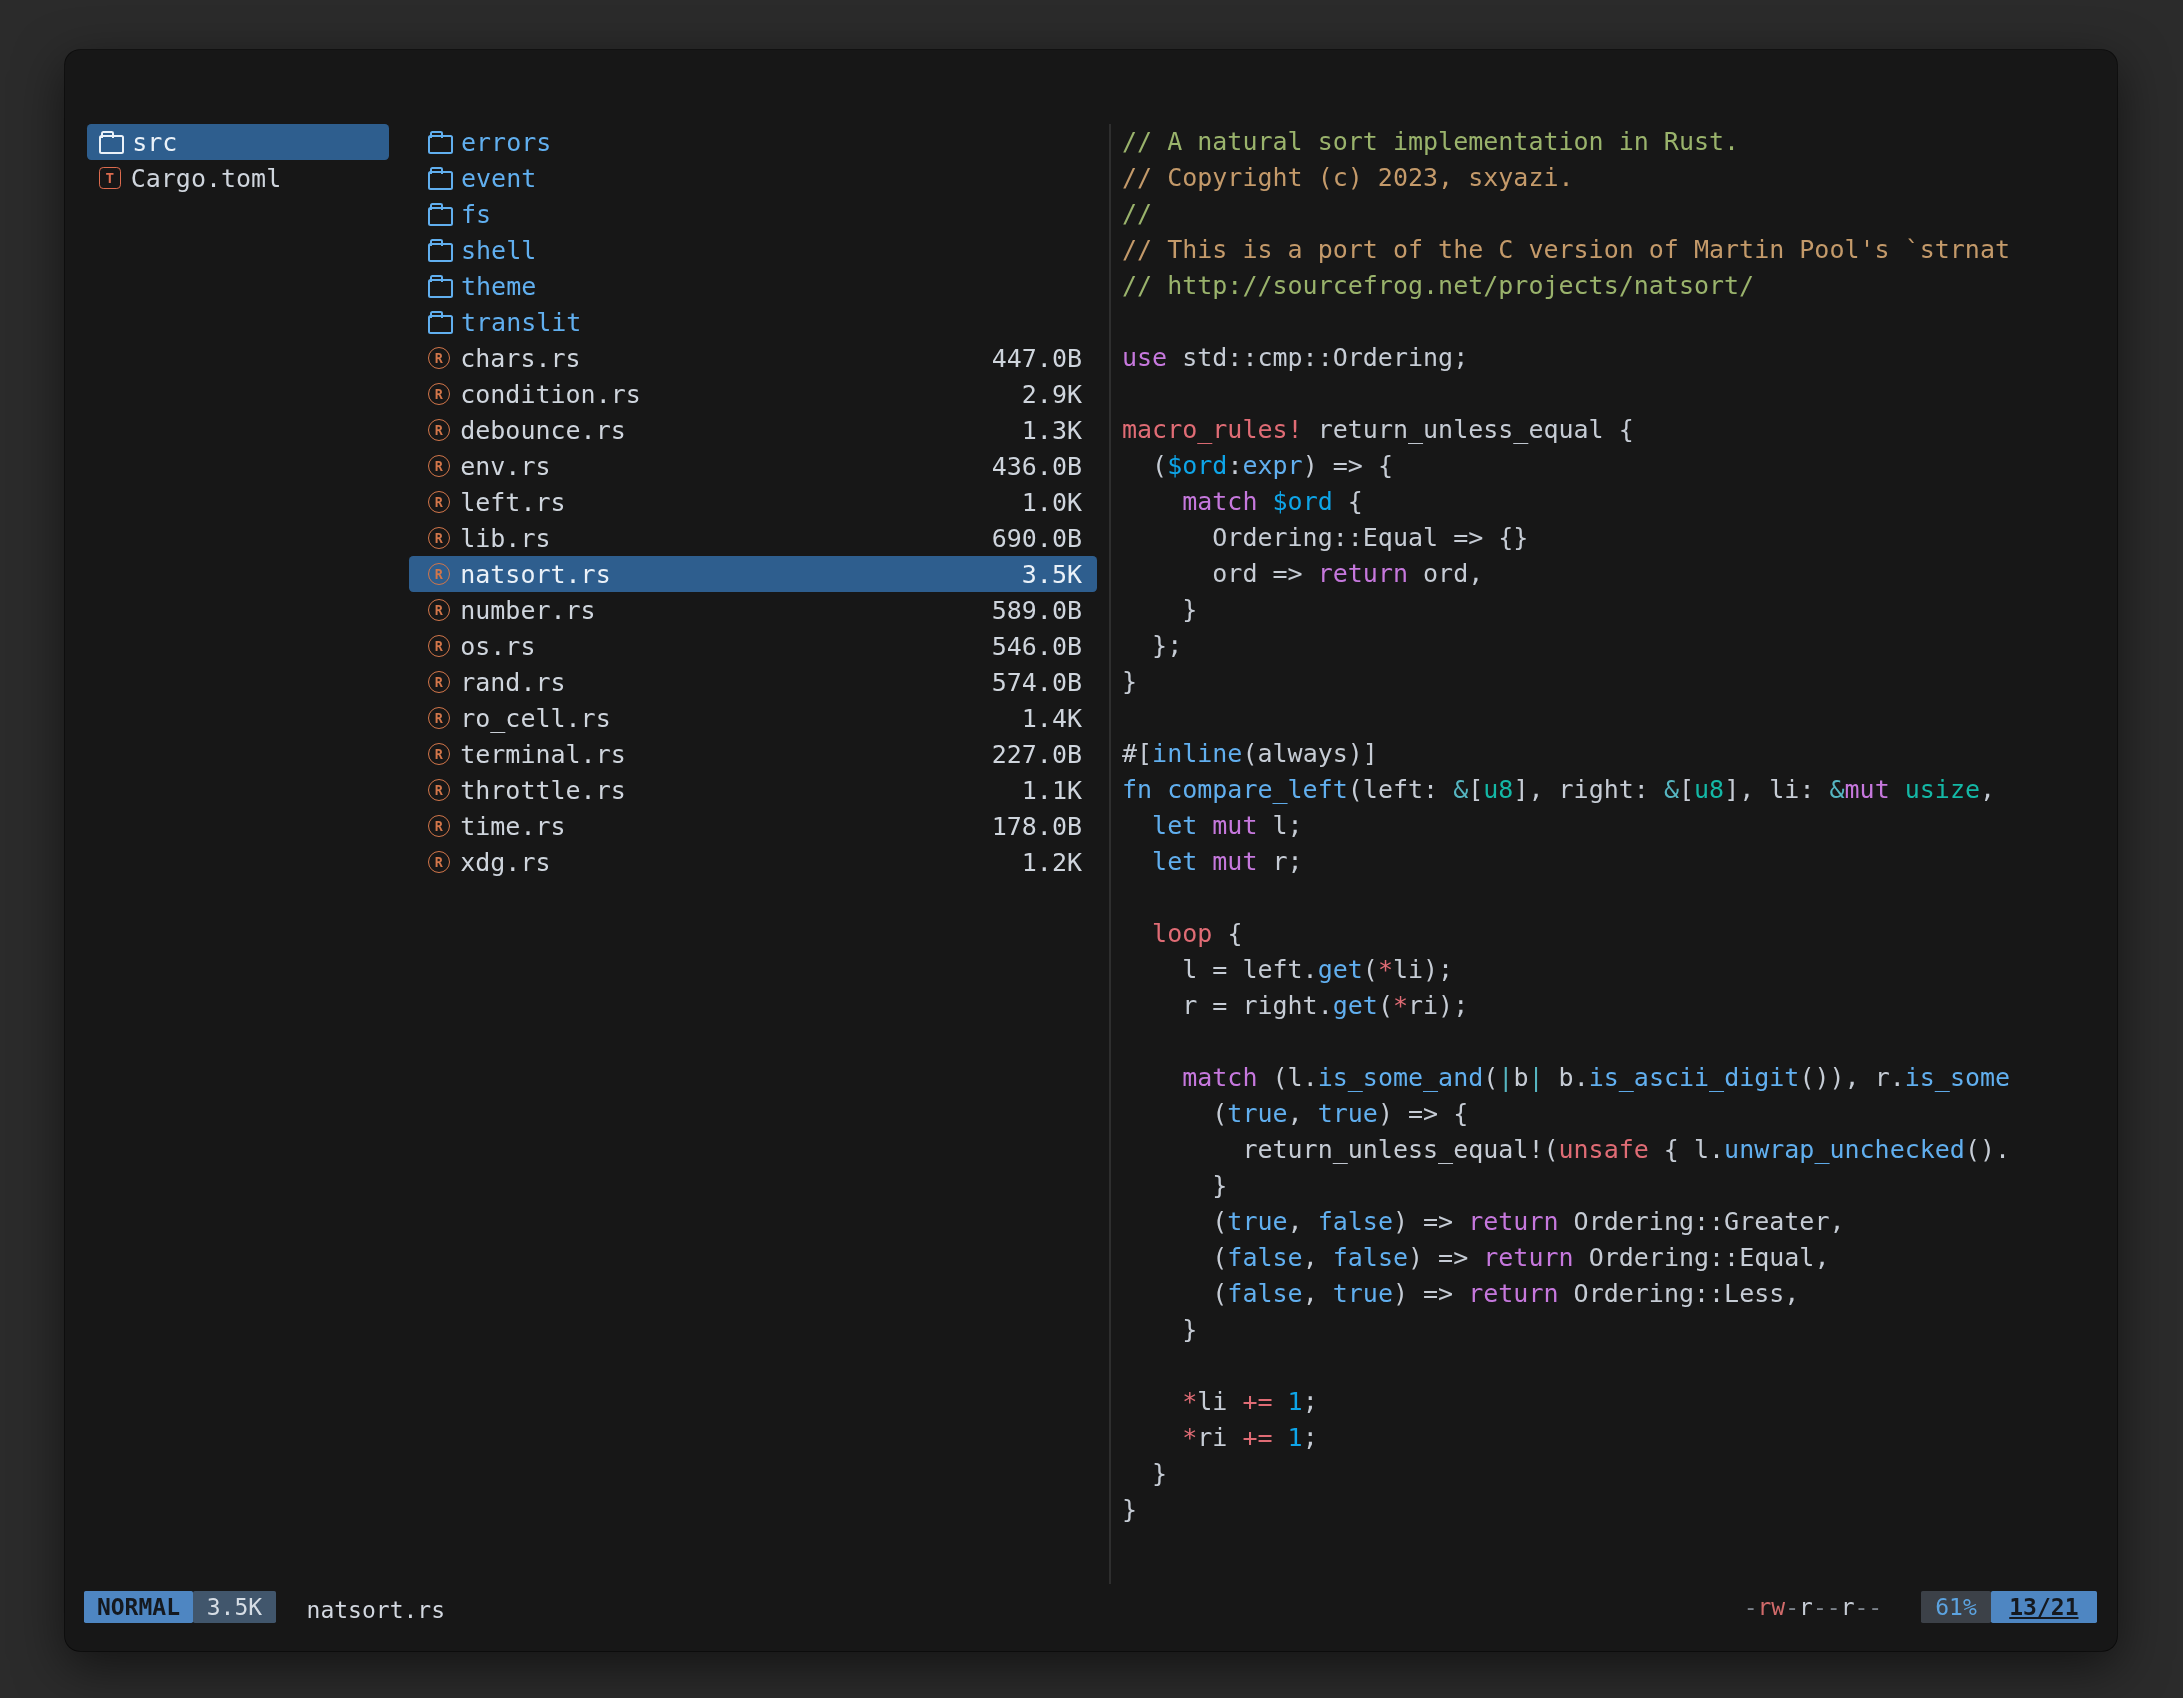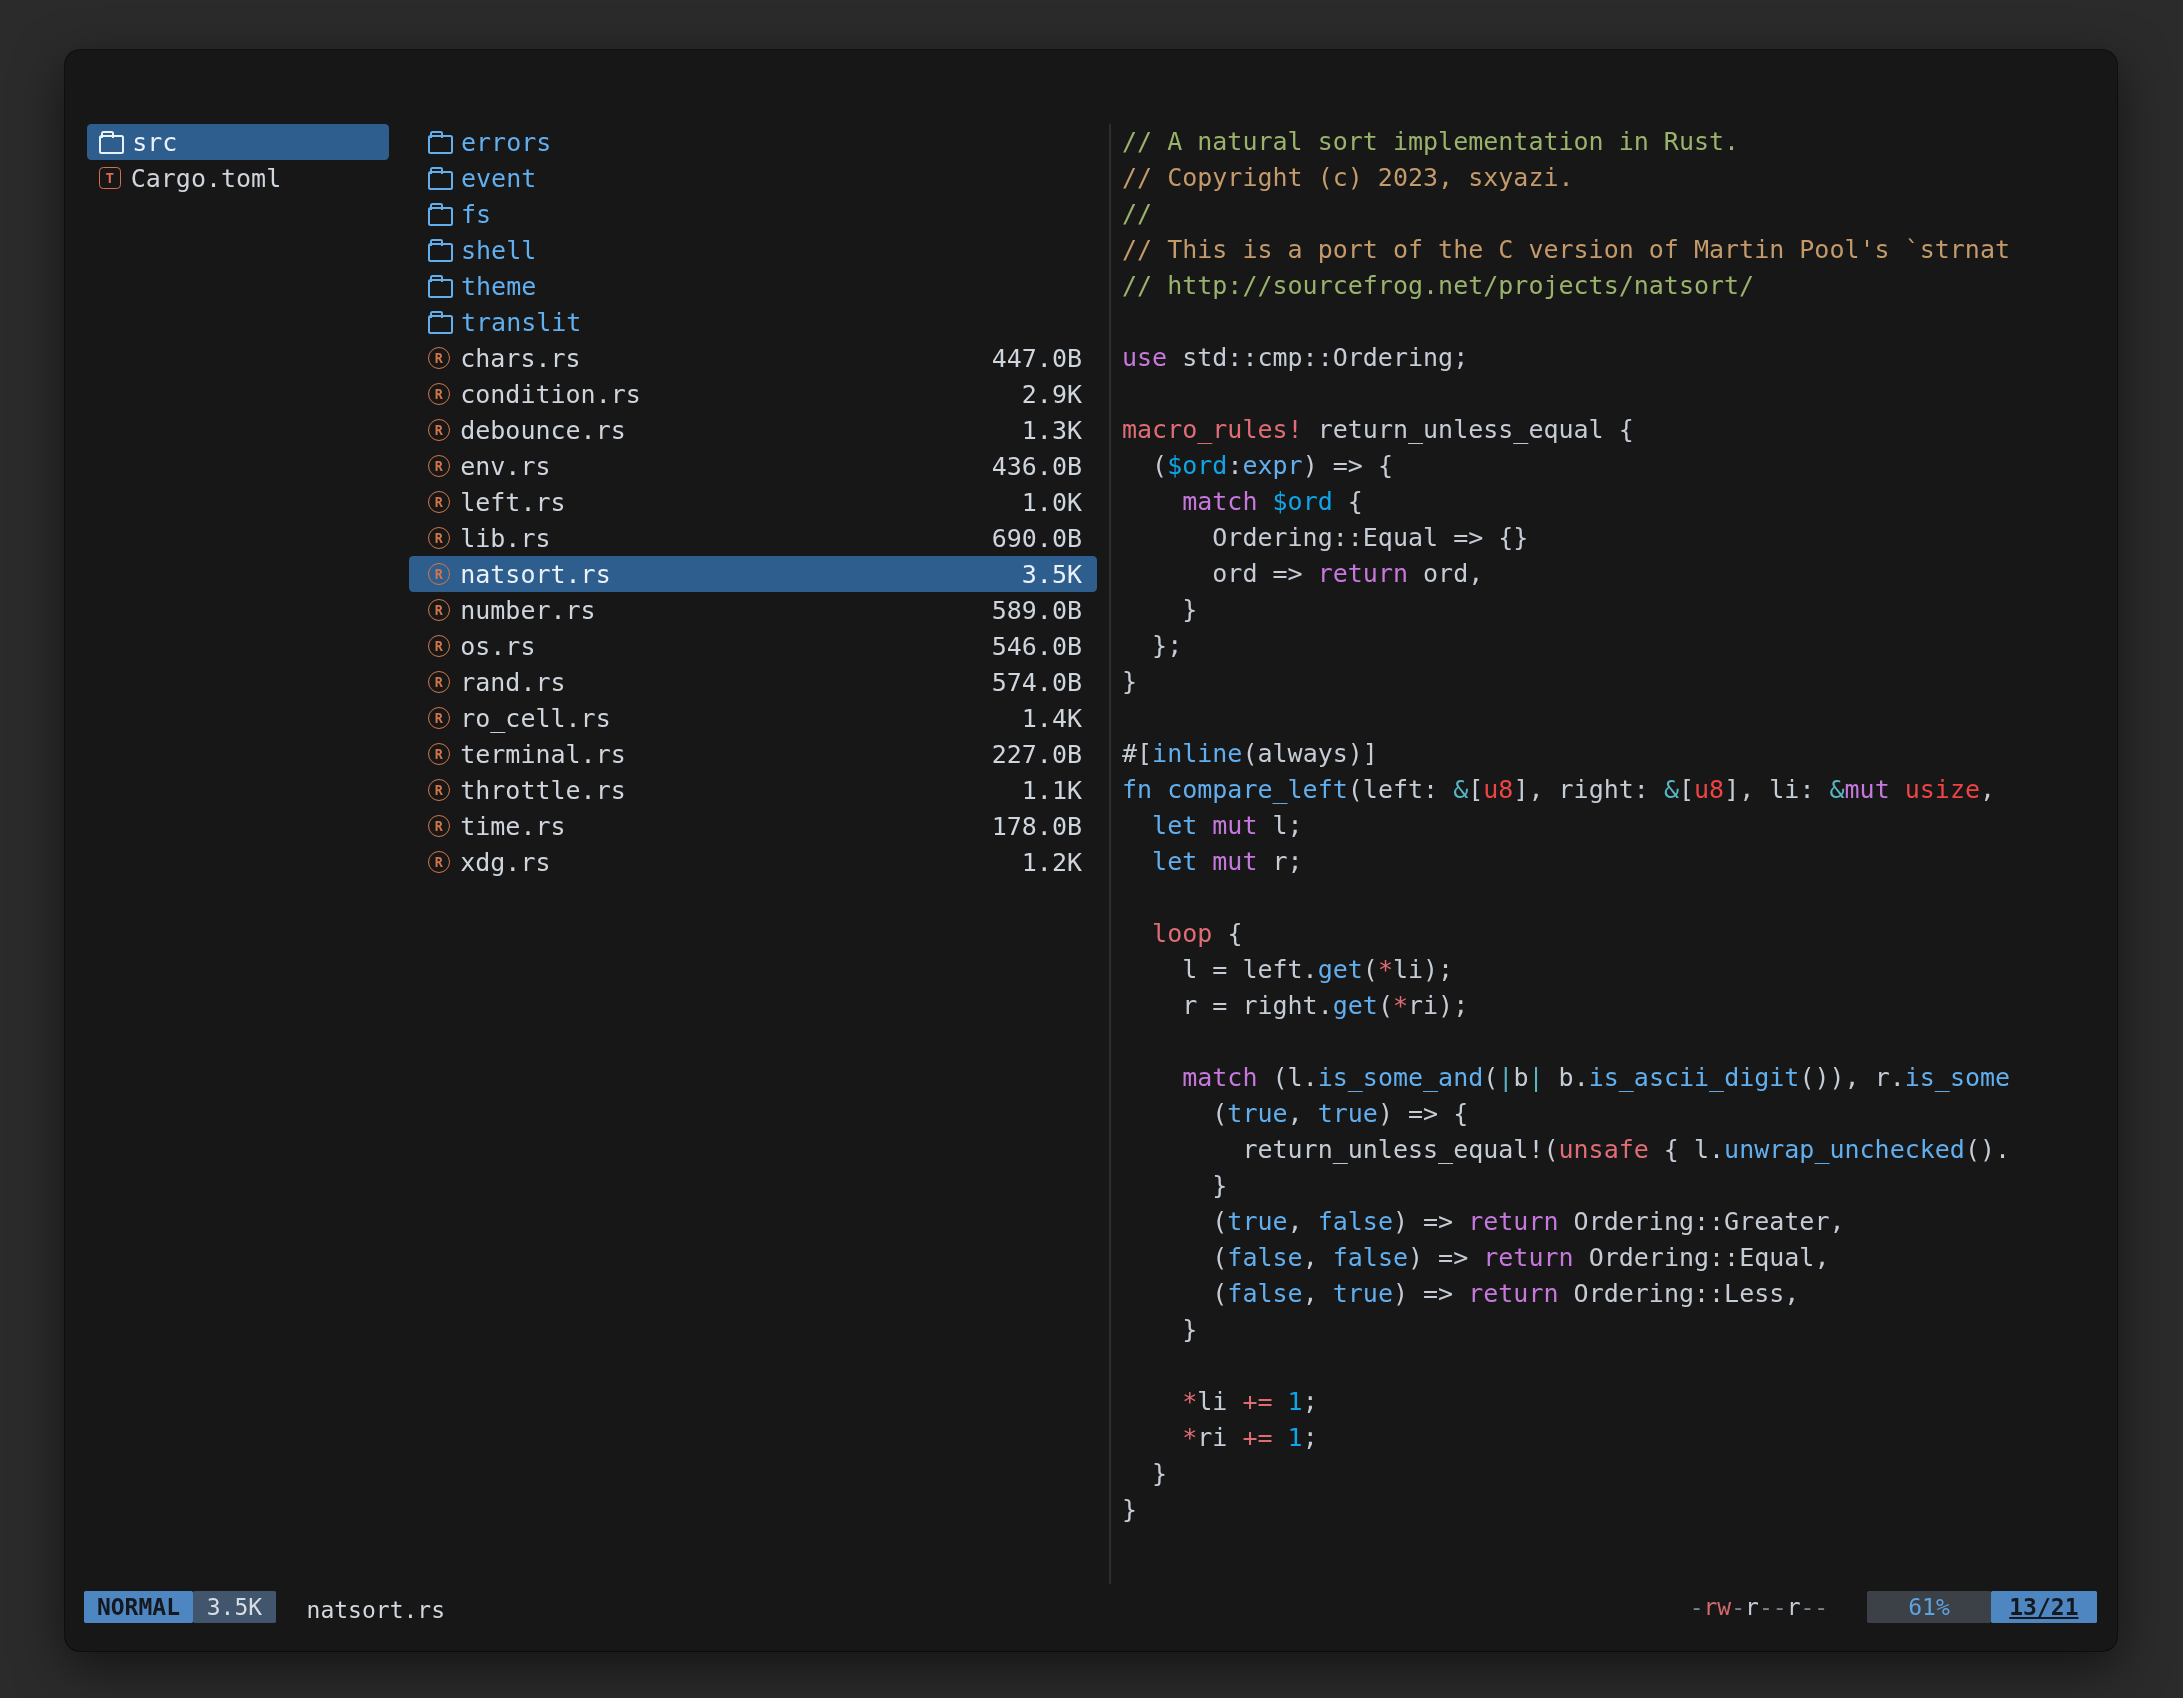--- a/index.html
+++ b/index.html
@@ -56,36 +56,36 @@
   
   .code-line { height:36px; line-height:36px; font-size:25px; white-space:pre; }
   .t-fg { color:#c6ccd5; }
   .t-c  { color:#9ab36c; }
   .t-ct { color:#c49a6a; }
   .t-pu { color:#c678dd; }
   .t-bl { color:#61afef; }
   .t-cy { color:#56b6c2; }
   .t-rd { color:#e06c75; }
   .t-or { color:#0ea5e9; }
-  .t-yl { color:#ef4444;text-align:right; }
+  .t-yl { color:#14b8a6;text-align:right; }
   
   .status-bar {
     position:absolute; left:18.5px; right:20px; top:1541px; height:32px;
     display:flex; align-items:flex-end; font-size:23px; color:#ccd2da;
     white-space:pre;
   }
   .badge {
     display:inline-flex; align-items:center; justify-content:center;
     height:32px; padding:0 13.4px; border-radius:1.7px;
   }
   .badge-mode     { background:#4e86c2; color:#15191f; font-weight:bold; }
   .badge-size     { background:#41566c; color:#d6dde5; }
   .status-filename{ margin-left:31px; color:#d3d8e0; }
   .status-right   { margin-left:auto; display:flex; align-items:center; }
-  .badge-percent  { background:#3c4148; color:#5ca3e0; margin-left:39px; padding:0 41px; }
+  .badge-percent  { background:#3c4148; color:#5ca3e0; margin-left:39px; padding:0 14px; }
   .badge-position { background:#4e86c2; color:#15191f; font-weight:bold; padding:0 18.5px;text-decoration:underline; }
   .p-dim { color:#7d838c; }
   .p-red { color:#d06a6a; }
   .p-fg  { color:#c6ccd5; }
 </style>
 </head>
 <body>
 
 <div class="window">
 

